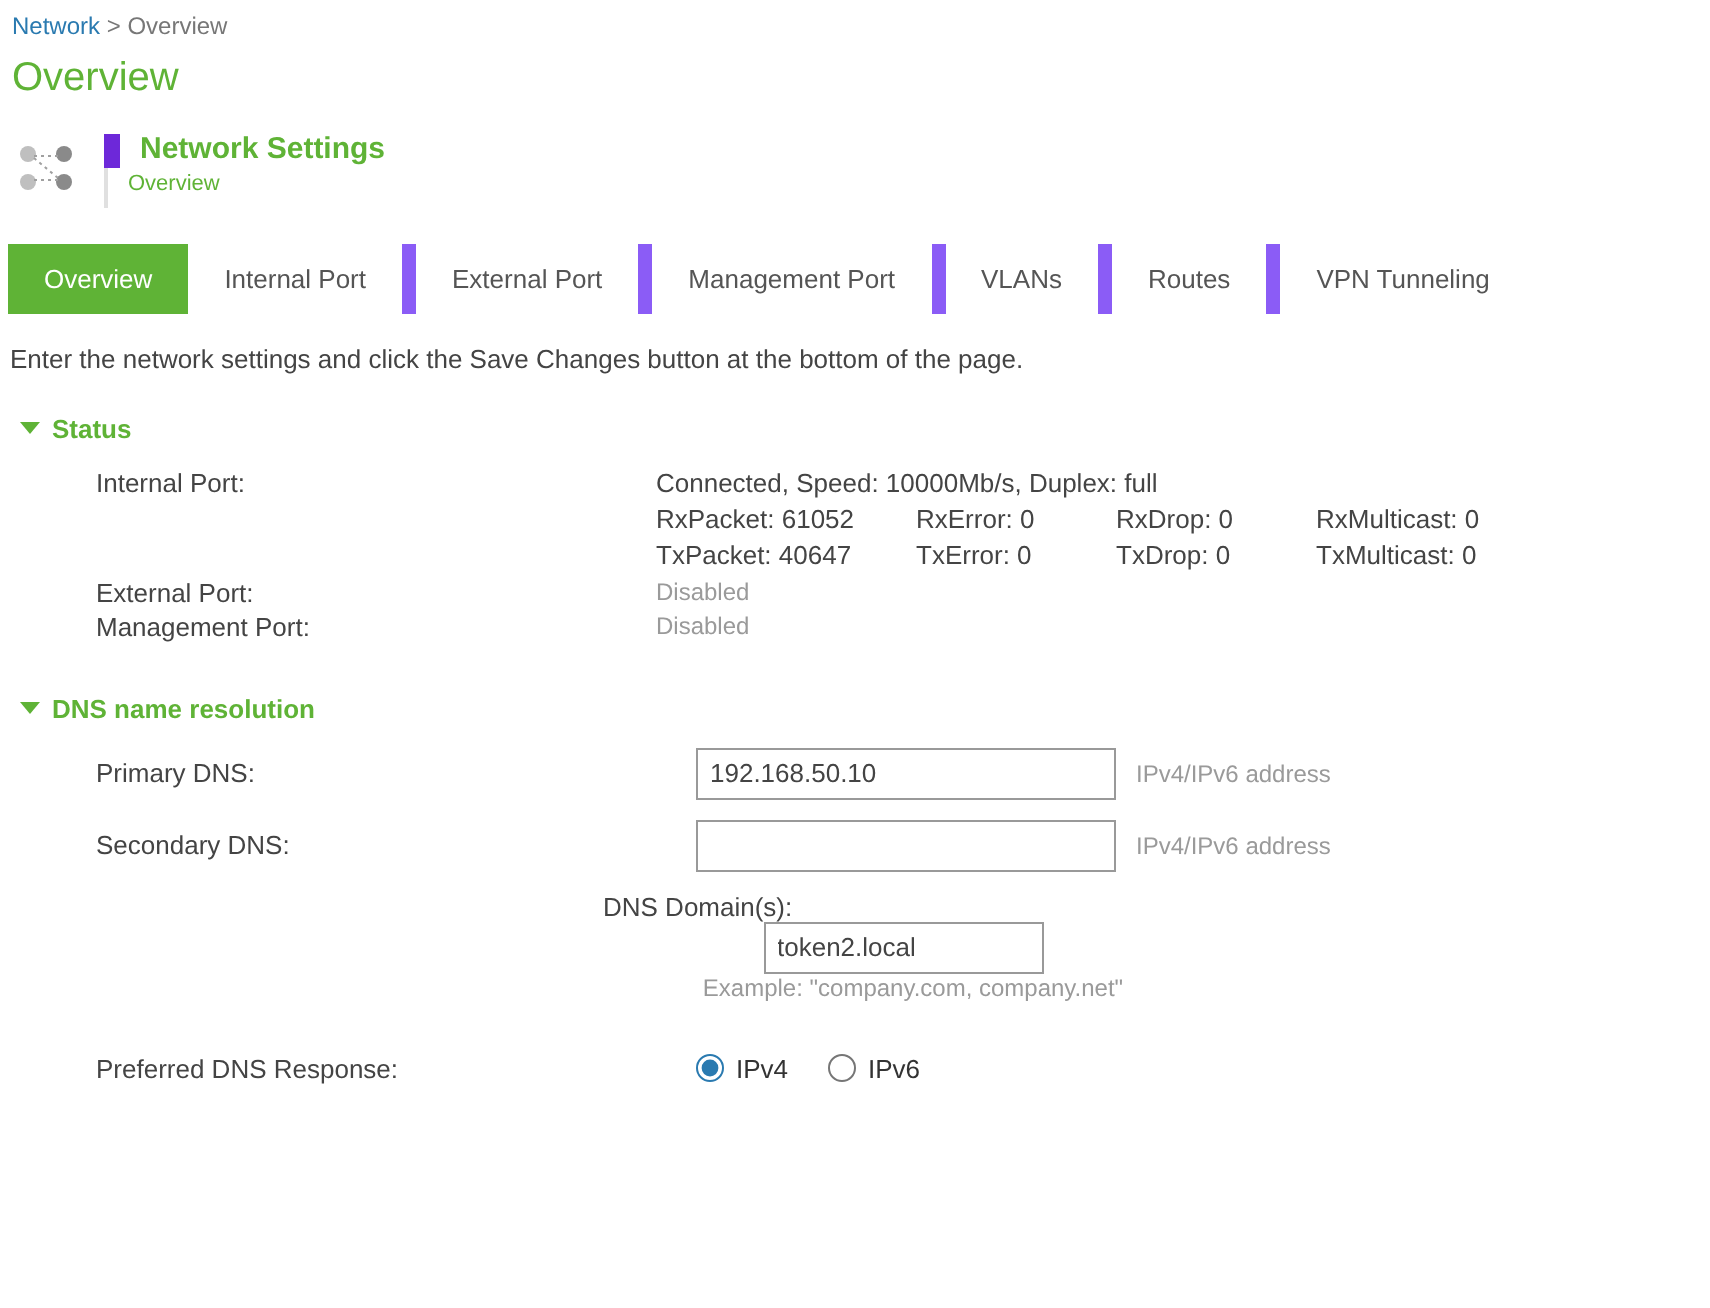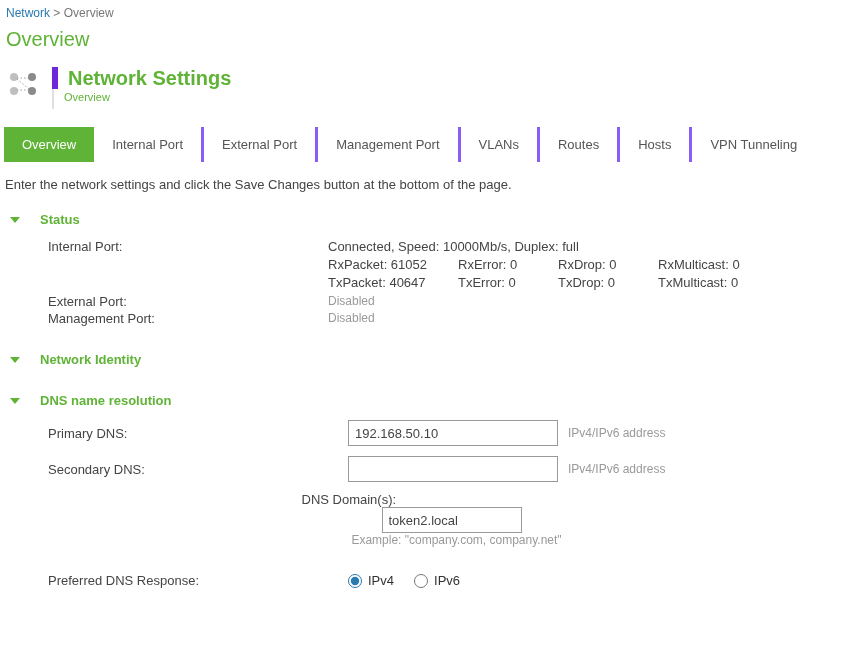--- a/index.html
+++ b/index.html
@@ -17,31 +17,31 @@
   .breadcrumb { font-size: 12px; color: #777; margin-bottom: 8px; padding-left: 2px;}
   .breadcrumb a { color: #2a7ab0; }
 
   
   .page-title { color: #5fb336; font-size: 20px; margin-bottom: 16px; padding-left: 2px;}
 
   
   .header-block { display: flex; align-items: flex-start; gap: 10px; margin-bottom: 18px; padding-left: 2px;}
   .net-icon { width: 36px; height: 36px; position: relative; }
   .net-icon svg { width: 36px; height: 36px; }
-  .header-text h2 { color: #5fb336; font-size: 20px; font-weight: bold; border-left: 6px solid #6d28d9; padding-left: 10px; line-height: 1.1;}
+  .header-text h2 { color: #5fb336; font-size: 15px; font-weight: bold; border-left: 8px solid #6d28d9; padding-left: 10px; line-height: 1.1;}
   .header-text .sub { color: #5fb336; font-size: 11px; border-left: 2px solid #e0e0e0; padding: 2px 0 6px 10px;}
 
   
   .tabs { display: flex; align-items: stretch; height: 36px; margin-bottom: 14px;}
   .tab {
     padding: 0 18px;
     font-size: 13px;
     color: #555;
     display: flex; align-items: center;
-    border-right: 3px solid #8b5cf6;
+    border-right: 7px solid #8b5cf6;
     cursor: pointer;
     white-space: nowrap;
   }
   .tab:last-child { border-right: none; }
   .tab.active {
     background: #5fb336;
     color: #fff;
     border-right: none;
   }
   .tabstrip-border { border-bottom: 1px solid transparent; }
@@ -49,21 +49,21 @@
   
   .instruction { font-size: 13px; color: #444; margin: 0 0 20px 1px; }
 
   
   .section { margin-bottom: 26px; }
   .section-header {
     color: #5fb336;
     font-size: 13px;
     font-weight: bold;
     display: flex; align-items: center;
-    gap: 20px;
+    gap: 6px;
     cursor: pointer;
     margin-bottom: 12px;
     padding-left: 6px;
   }
   .chevron {
     display: inline-block;
     width: 0; height: 0;
     border-left: 5px solid transparent;
     border-right: 5px solid transparent;
     border-top: 6px solid #5fb336;
@@ -129,21 +129,20 @@
   </div>
 </div>
 
 <div class="tabs tabstrip-border">
   <div class="tab active">Overview</div>
   <div class="tab">Internal Port</div>
   <div class="tab">External Port</div>
   <div class="tab">Management Port</div>
   <div class="tab">VLANs</div>
   <div class="tab">Routes</div>
-  <div class="tab">Hosts</div>
   <div class="tab">VPN Tunneling</div>
 </div>
 
 <div class="instruction">Enter the network settings and click the Save Changes button at the bottom of the page.</div>
 
 <div class="section">
   <div class="section-header">
     <span class="chevron"></span>
     <span>Status</span>
   </div>
@@ -169,24 +168,20 @@
       <div class="status-value disabled-text">Disabled</div>
     </div>
     <div class="status-row">
       <div class="status-label">Management Port:</div>
       <div class="status-value disabled-text">Disabled</div>
     </div>
   </div>
 </div>
 
 <div class="section">
-  <div class="section-header">
-    <span class="chevron"></span>
-    <span>Network Identity</span>
-  </div>
 </div>
 
 <div class="section">
   <div class="section-header">
     <span class="chevron"></span>
     <span>DNS name resolution</span>
   </div>
   <div class="form-body">
     <div class="form-row short-gap">
       <div class="form-label">Primary DNS:</div>

